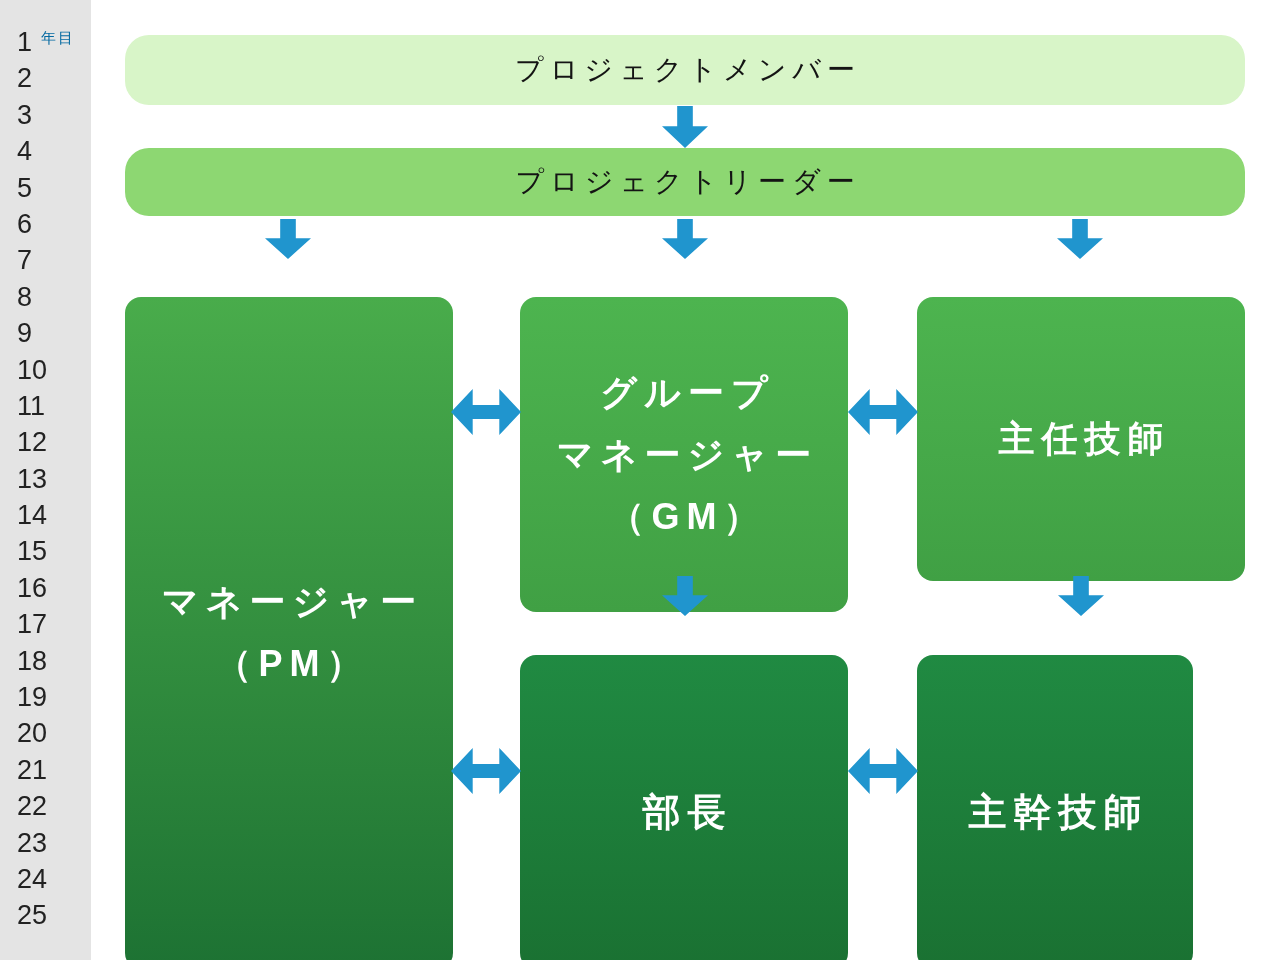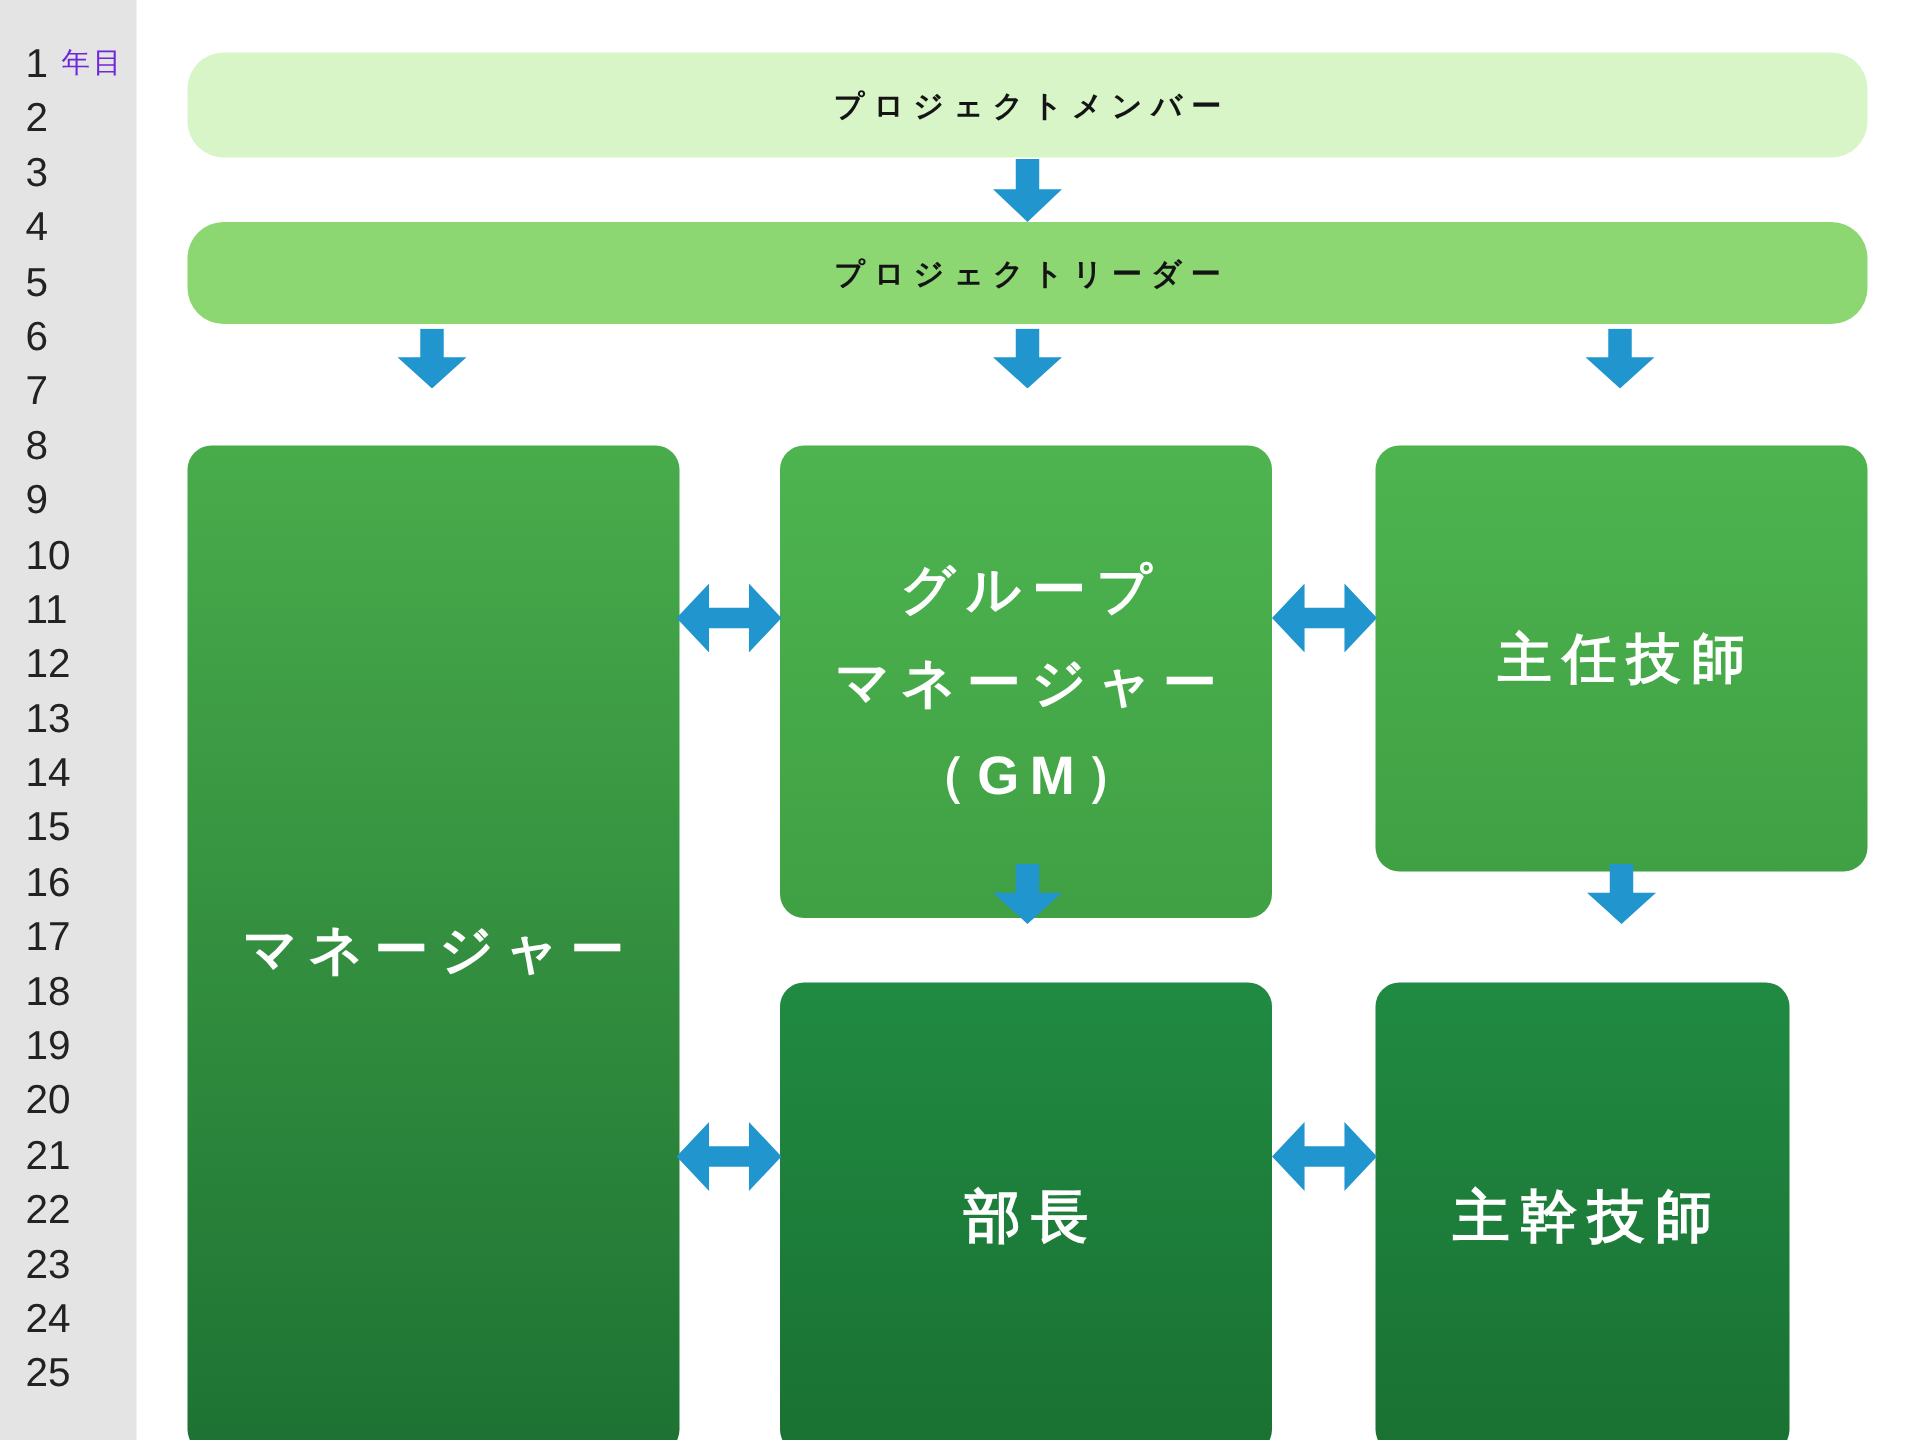--- a/index.html
+++ b/index.html
@@ -12,28 +12,28 @@
     position:absolute; left:0; top:0; width:91px; height:960px;
     background:var(--sidebar-bg, #e4e4e4);
   }
   .row-numbers {
     position:absolute; left:17px; top:24px; display:flex; flex-direction:column;
   }
   .row-num {
     height:36.4px; line-height:36.4px; font-size:27px; color:#222;
   }
   .year-label {
-    position:absolute; left:41px; top:29px; font-size:19px; color:#6d28d9;
+    position:absolute; left:41px; top:29px; font-size:15px; color:#0369a1;
     letter-spacing:2px; white-space:nowrap;
   }
   
   .bar {
     position:absolute; left:125px; width:1120px; border-radius:24px;
     display:flex; align-items:center; justify-content:center;
-    font-size:20px; font-weight:700; letter-spacing:6px; text-indent:6px;
+    font-size:28px; font-weight:400; letter-spacing:6px; text-indent:6px;
     color:#141414;
   }
   .bar-members { top:35px; height:70px; background:var(--bar-members-bg, #d8f5c8); }
   .bar-leader  { top:148px; height:68px; background:var(--bar-leader-bg, #8dd772); }
 
   .box {
     position:absolute; border-radius:16px;
     display:flex; flex-direction:column; align-items:center; justify-content:center;
     color:#ffffff; font-weight:700; font-size:36px; letter-spacing:7px; text-indent:7px;
     line-height:62px; text-align:center;margin-top:39px;
@@ -123,20 +123,21 @@
     <div class="bar bar-leader">
       <span>プロジェクトリーダー</span>
     </div>
 
     <div class="arrow-down ad-leader-pm"></div>
     <div class="arrow-down ad-leader-gm"></div>
     <div class="arrow-down ad-leader-chief"></div>
 
     <div class="box box-pm">
       <span class="line">マネージャー</span>
+      <span class="line">（PM）</span>
     </div>
 
     <div class="box box-mid box-gm">
       <span class="line">グループ</span>
       <span class="line">マネージャー</span>
       <span class="line">（GM）</span>
     </div>
 
     <div class="box box-mid box-chief">
       <span class="line">主任技師</span>

